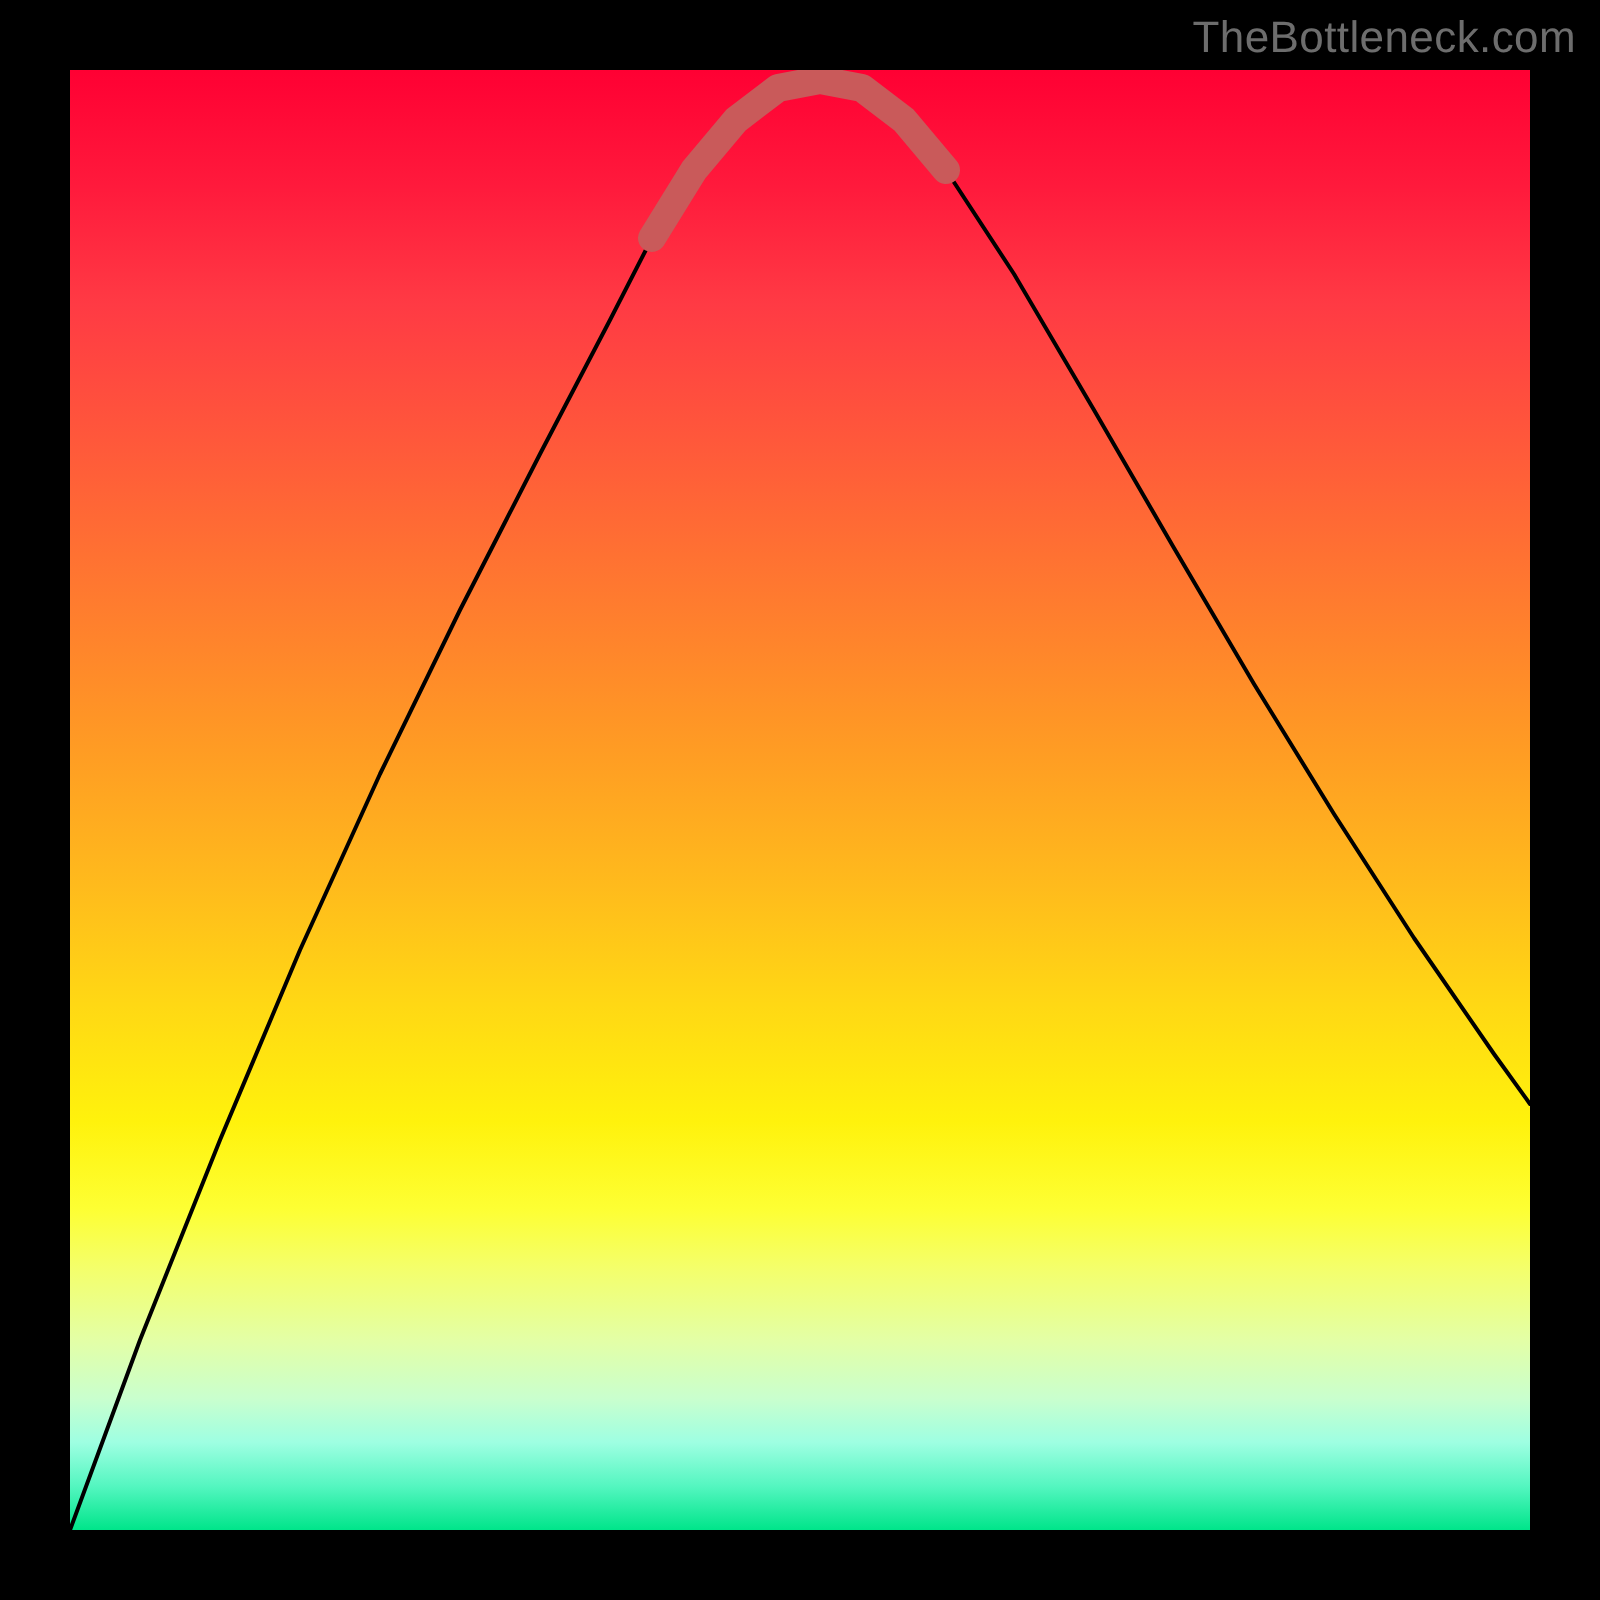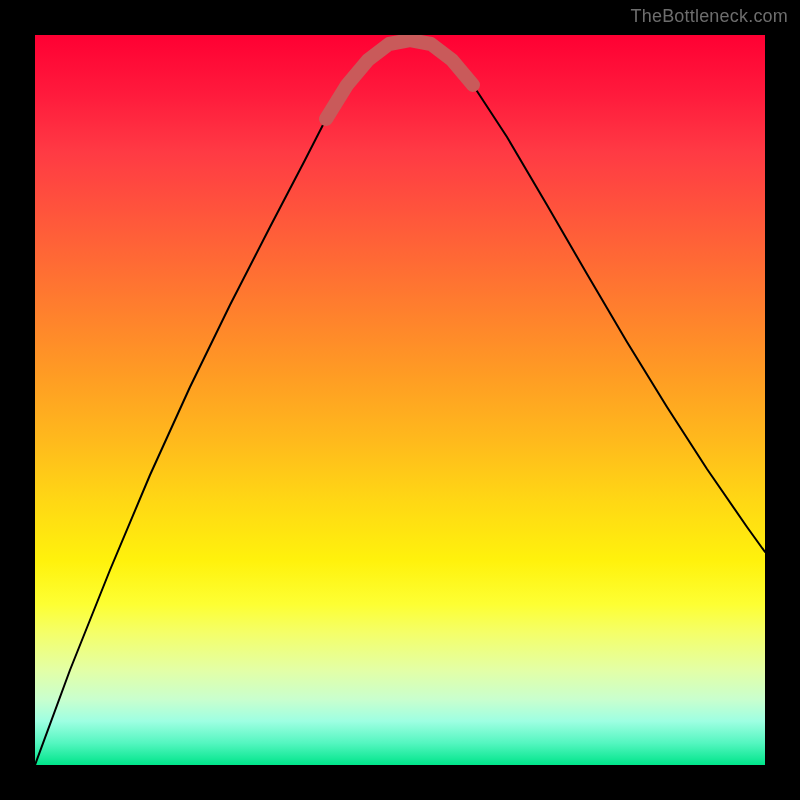--- a/index.html
+++ b/index.html
@@ -48,21 +48,21 @@
       #9effe2 94%,
       #54f6c0 97%,
       #00e58a 100%
     );
   }
   .watermark {
     position: absolute;
     top: 6px;
     right: 12px;
     color: #6d6d6d;
-    font-size: 18px;
+    font-size: 22px;
     font-weight: 500;
     letter-spacing: 0.2px;
     user-select: none;
   }
   svg {
     position: absolute;
     inset: 0;
   }
 </style>
 </head>

